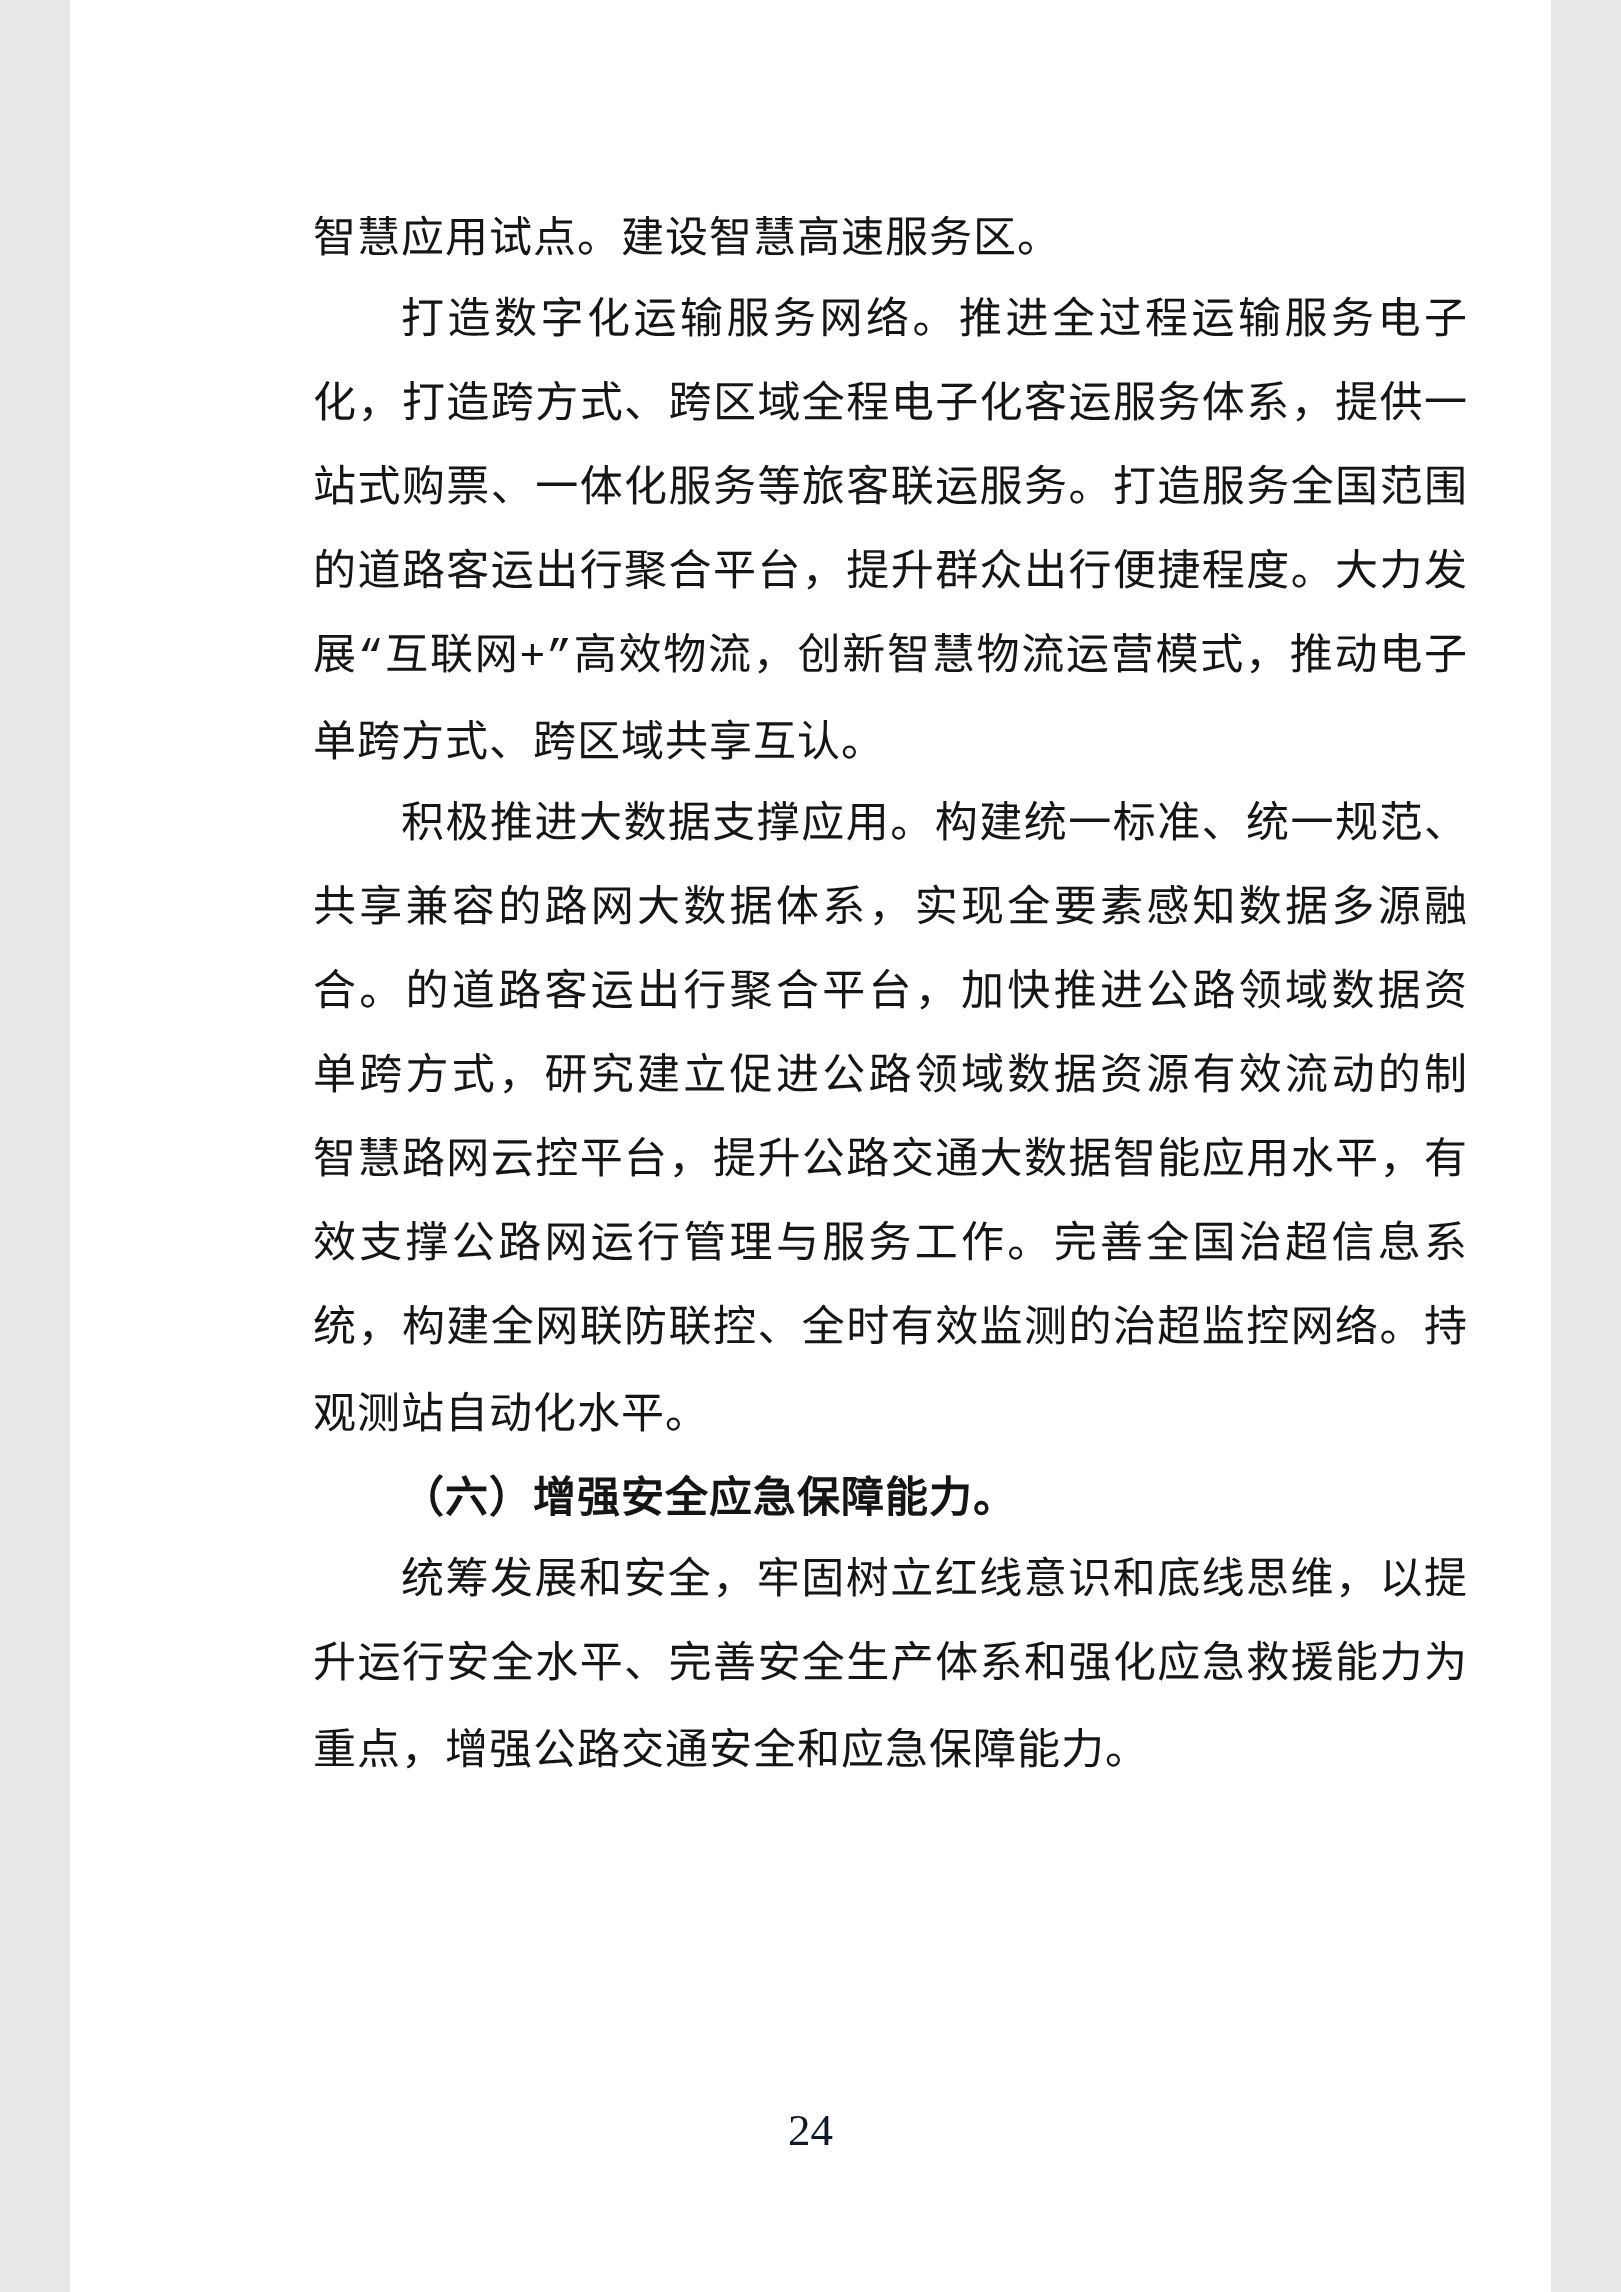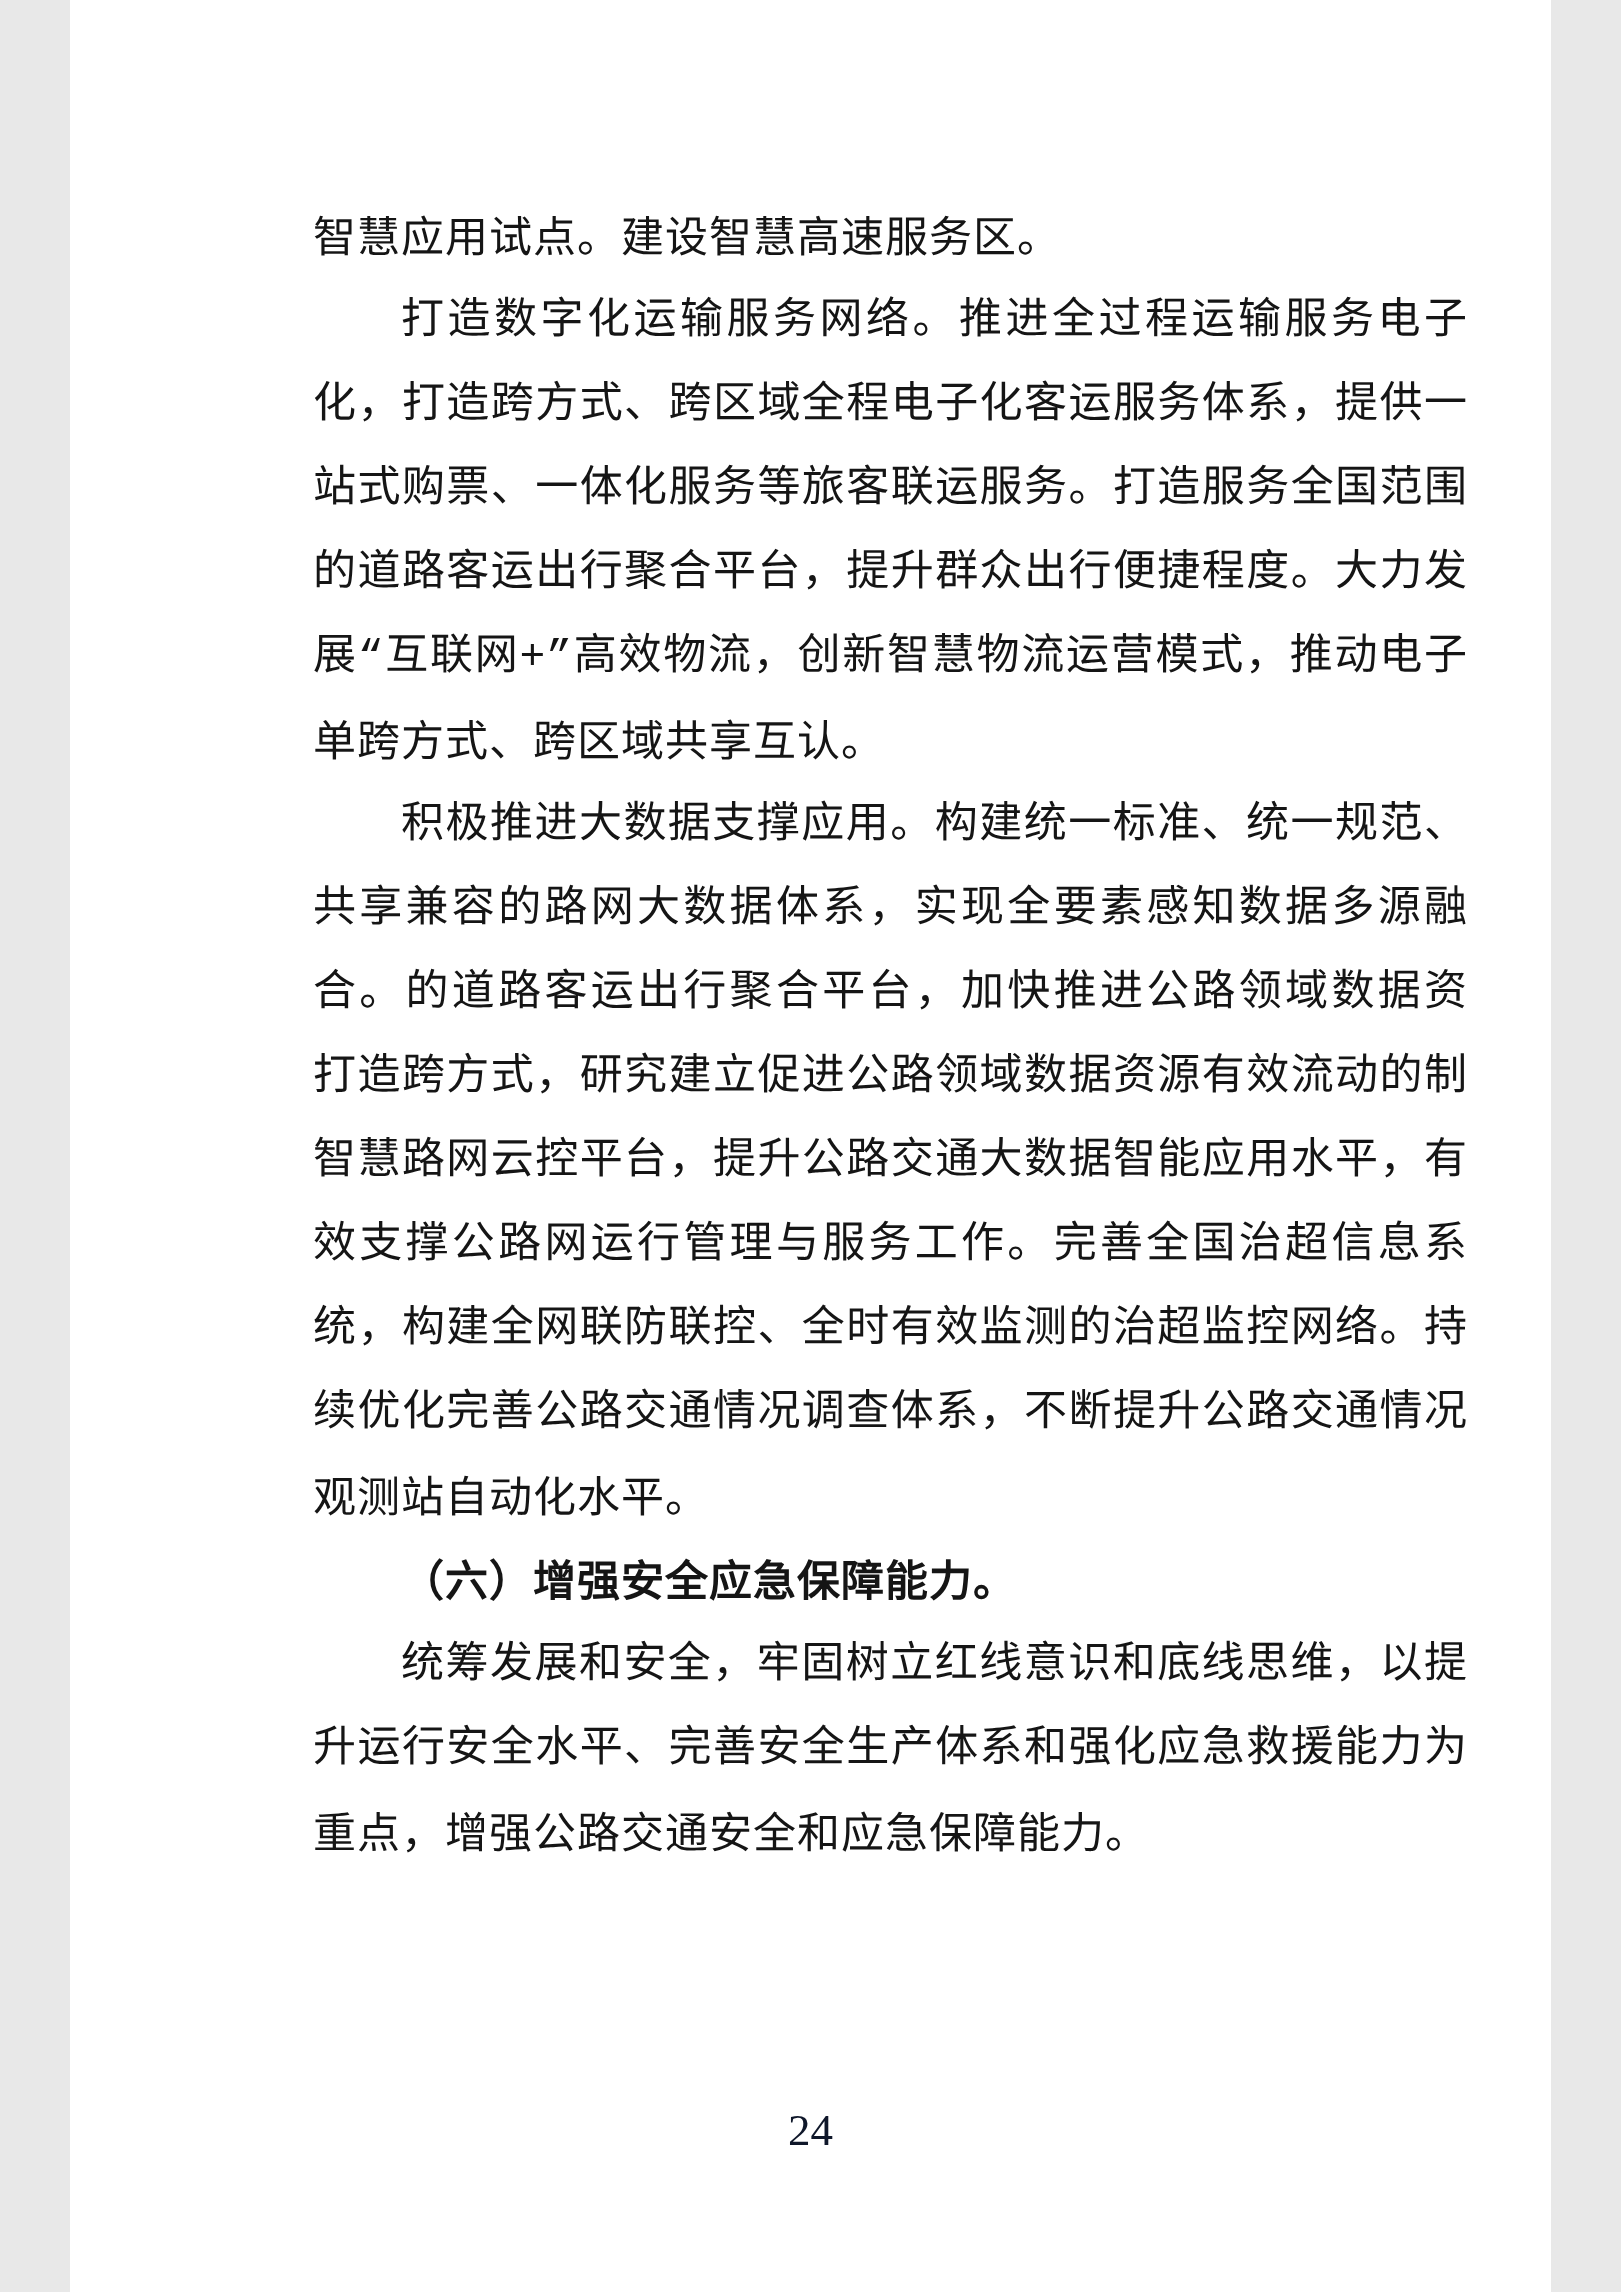--- a/index.html
+++ b/index.html
@@ -64,25 +64,24 @@
     <div class="ln">智慧应用试点。建设智慧高速服务区。</div>
     <div class="ln full indent">打造数字化运输服务网络。推进全过程运输服务电子</div>
     <div class="ln full">化，打造跨方式、跨区域全程电子化客运服务体系，提供一</div>
     <div class="ln full">站式购票、一体化服务等旅客联运服务。打造服务全国范围</div>
     <div class="ln full">的道路客运出行聚合平台，提升群众出行便捷程度。大力发</div>
     <div class="ln full">展“互联网+”高效物流，创新智慧物流运营模式，推动电子运</div>
     <div class="ln">单跨方式、跨区域共享互认。</div>
     <div class="ln full indent">积极推进大数据支撑应用。构建统一标准、统一规范、</div>
     <div class="ln full">共享兼容的路网大数据体系，实现全要素感知数据多源融</div>
     <div class="ln full">合。的道路客运出行聚合平台，加快推进公路领域数据资</div>
-    <div class="ln full">打造跨方式，研究建立促进公路领域数据资源有效流动的制</div>
+    <div class="ln full">单跨方式，研究建立促进公路领域数据资源有效流动的制</div>
     <div class="ln full">智慧路网云控平台，提升公路交通大数据智能应用水平，有</div>
     <div class="ln full">效支撑公路网运行管理与服务工作。完善全国治超信息系</div>
     <div class="ln full">统，构建全网联防联控、全时有效监测的治超监控网络。持</div>
-    <div class="ln full">续优化完善公路交通情况调查体系，不断提升公路交通情况</div>
     <div class="ln">观测站自动化水平。</div>
     <div class="ln heading indent">（六）增强安全应急保障能力。</div>
     <div class="ln full indent">统筹发展和安全，牢固树立红线意识和底线思维，以提</div>
     <div class="ln full">升运行安全水平、完善安全生产体系和强化应急救援能力为</div>
     <div class="ln">重点，增强公路交通安全和应急保障能力。</div>
   </main>
 
   <footer class="page-footer">
     <span>24</span>
   </footer>

